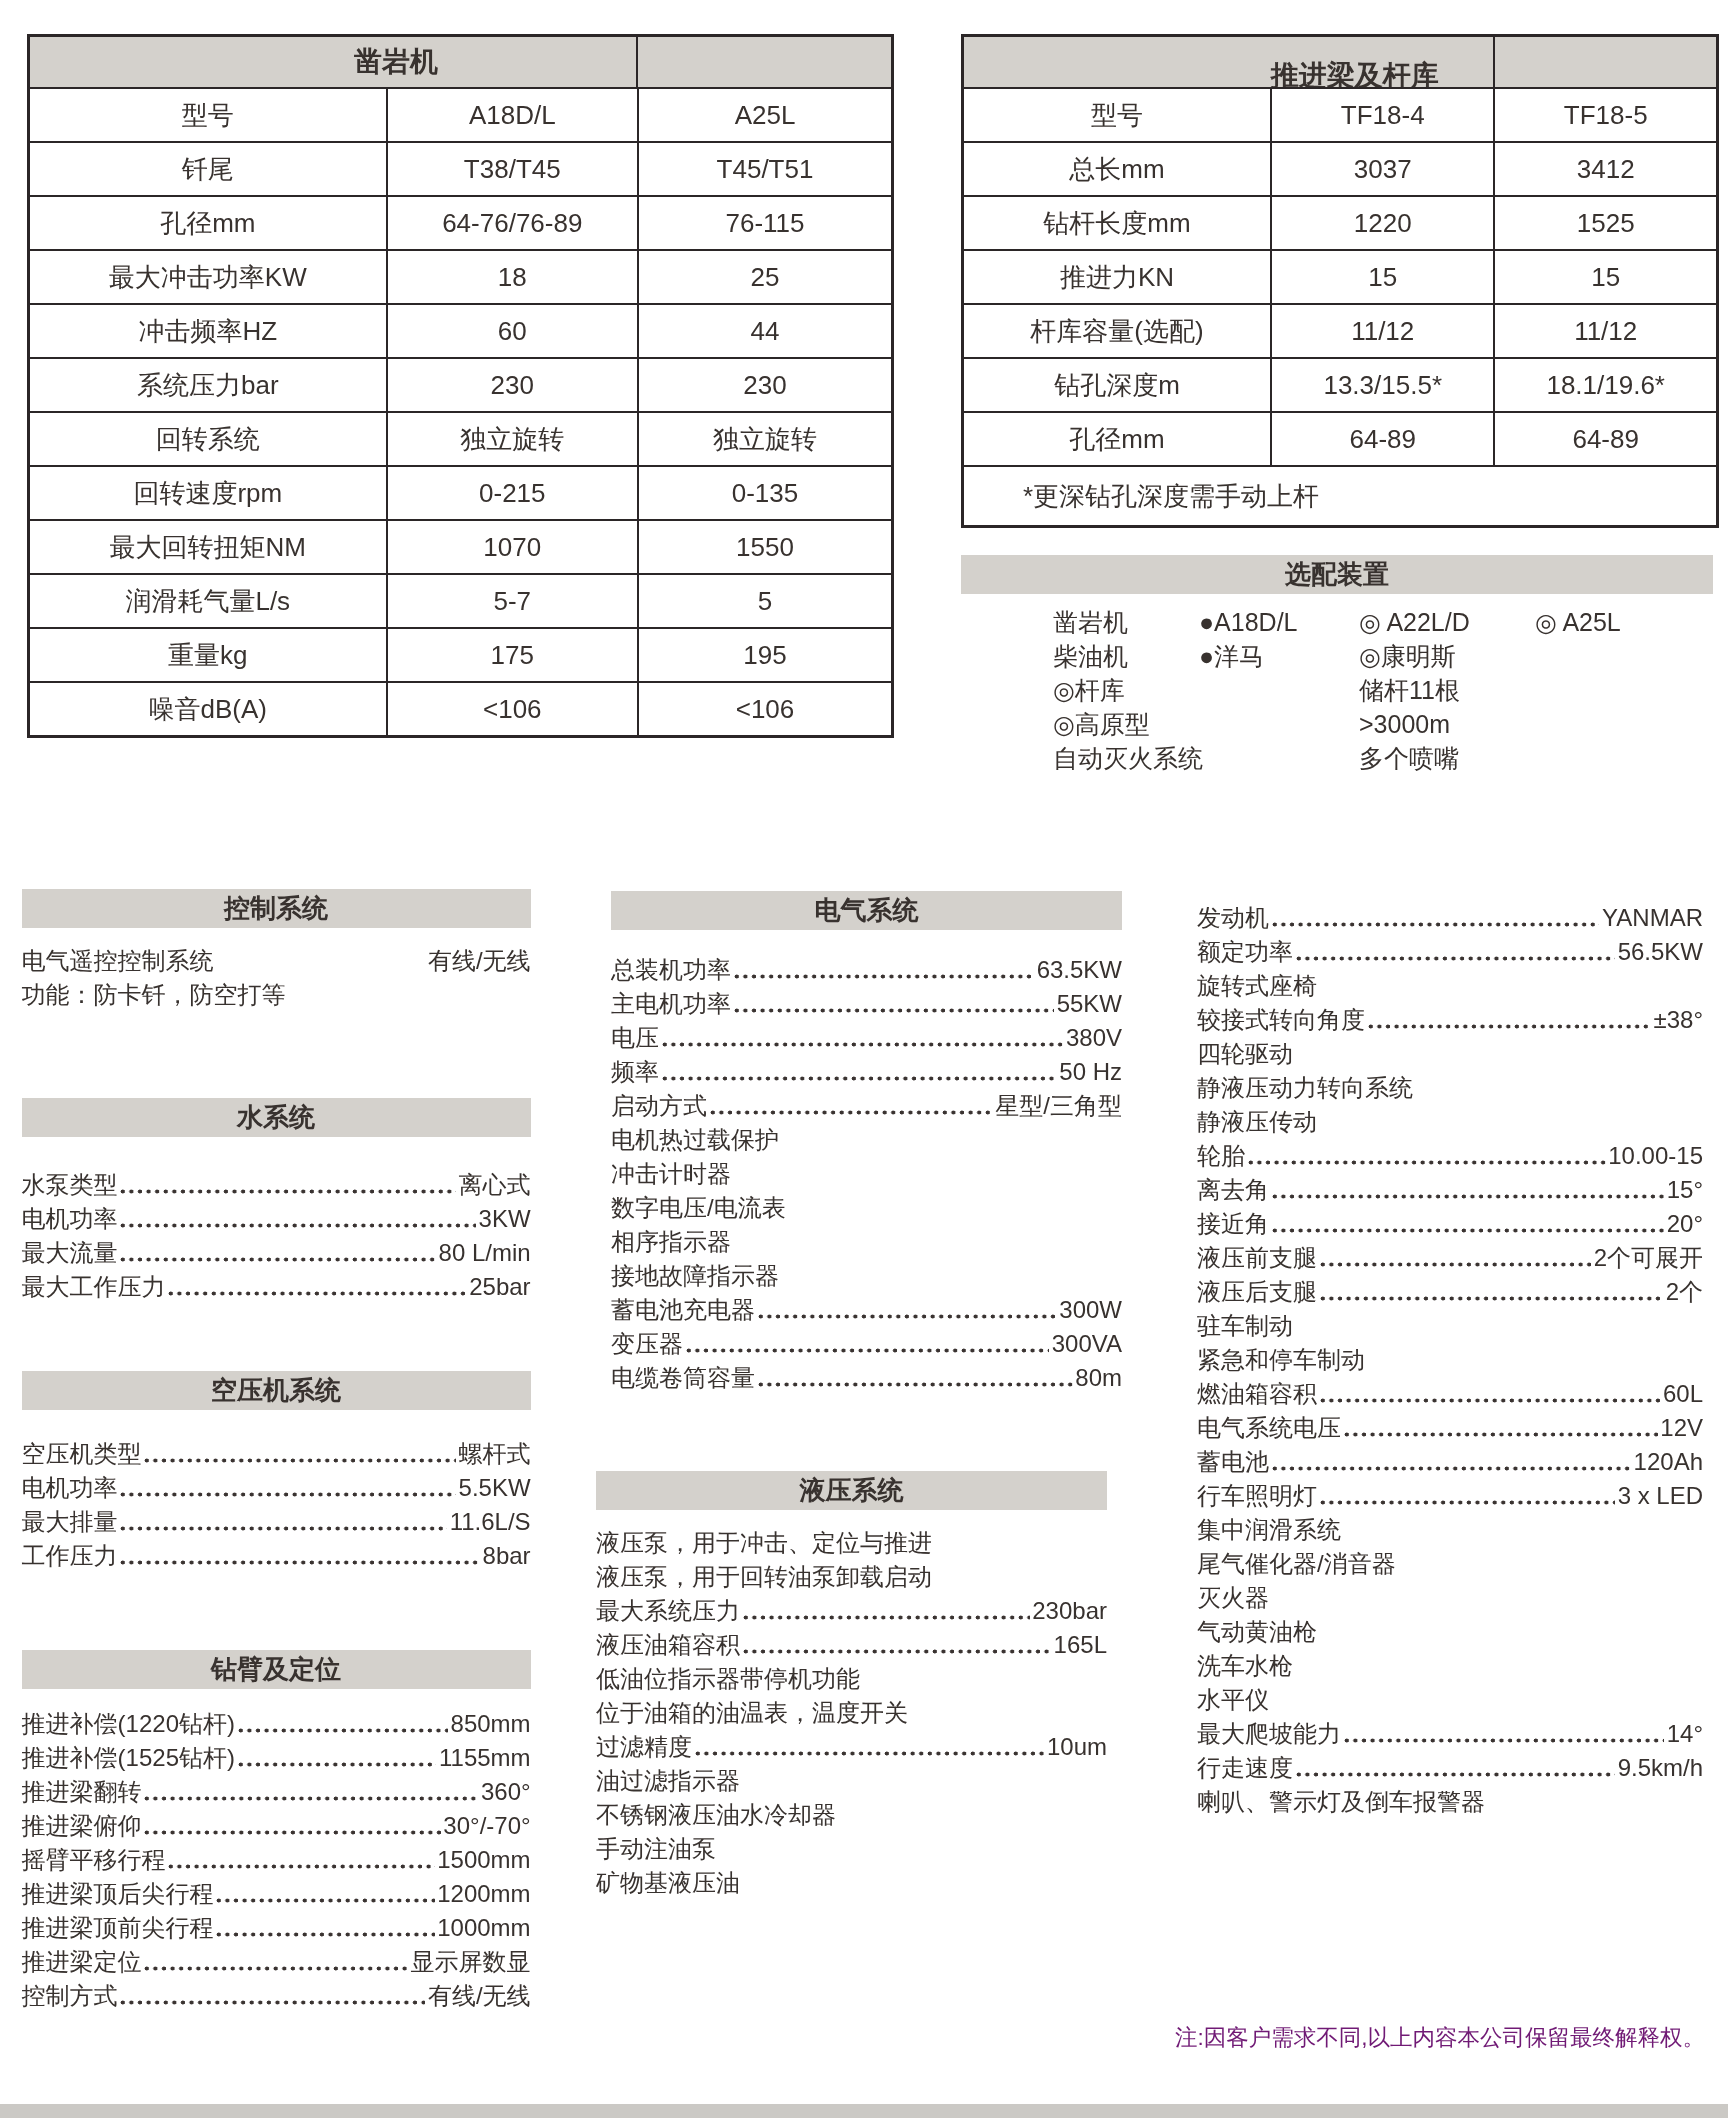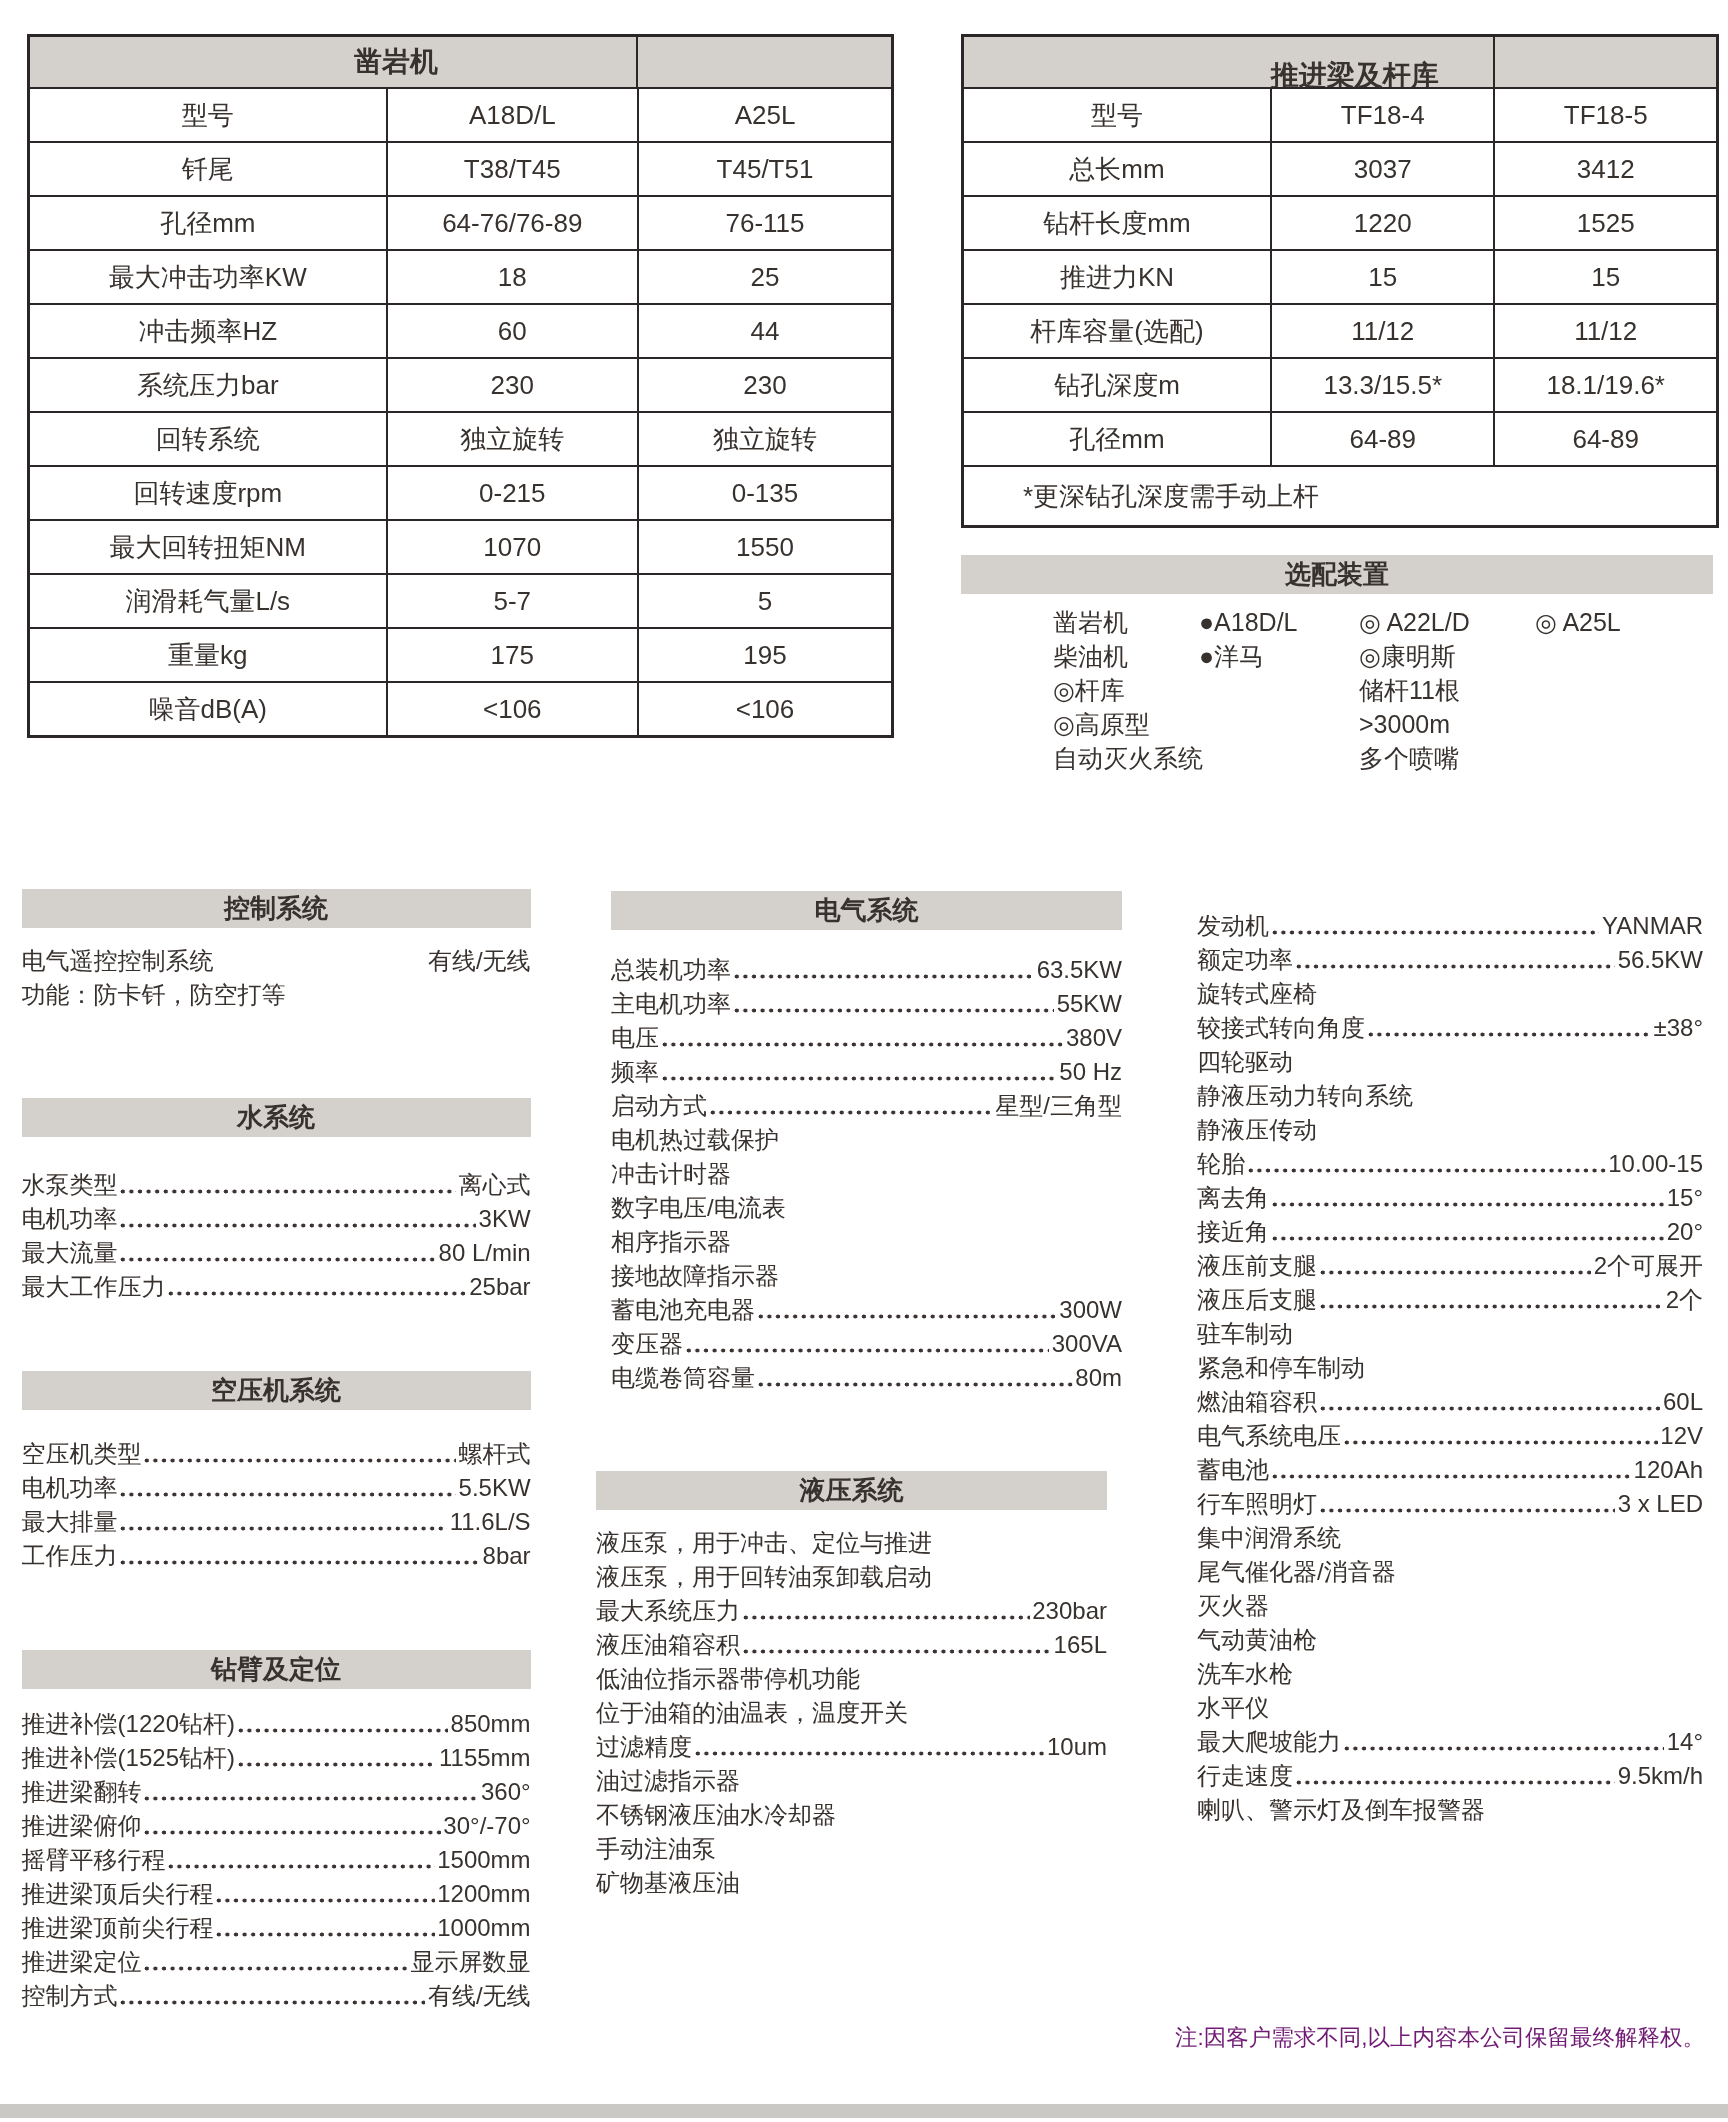--- a/index.html
+++ b/index.html
@@ -45,21 +45,21 @@
   #sec-water .spec-items{padding-top:31px;}
   #sec-comp{left:21.6px;top:1371px;width:509px;}
   #sec-comp .spec-items{padding-top:27px;}
   #sec-boom{left:21.6px;top:1650px;width:509px;}
   #sec-boom .spec-items{padding-top:18px;}
   #sec-elec{left:611px;top:891px;width:511px;}
   #sec-elec .spec-items{padding-top:22.5px;}
   #sec-hyd{left:596px;top:1471px;width:511px;}
   #sec-hyd .spec-items{padding-top:16px;}
   #sec-chassis{left:1197px;top:894px;width:506px;}
-  #sec-chassis .spec-items{padding-top:7px;margin-top:8px;}
+  #sec-chassis .spec-items{padding-top:7px;}
   #sec-chassis .spec-row{height:34px;line-height:34px;}
   
   .note{position:absolute;left:895px;top:2022px;width:810px;text-align:right;font-size:22.5px;color:#701a75;}
   .footer-bar{position:absolute;left:0;top:2104px;width:1728px;height:14.4px;background:#cbc9c5;}
 </style>
 </head>
 <body>
 
 <div class="spec-table rock-table">
   <div class="t-row head">

